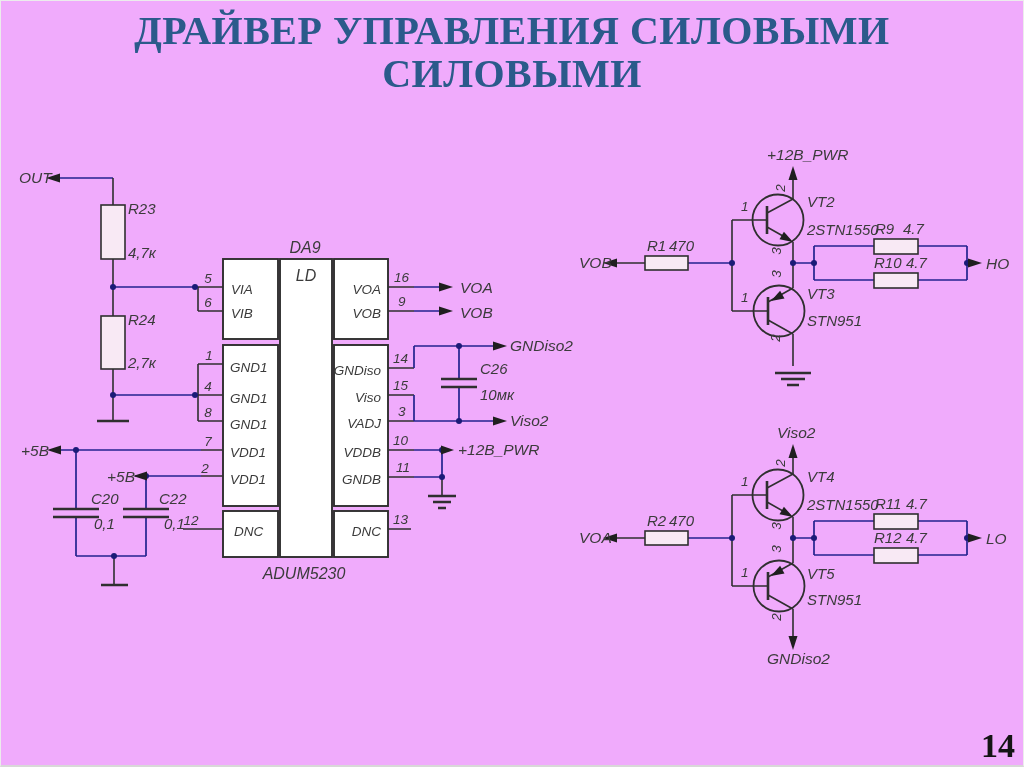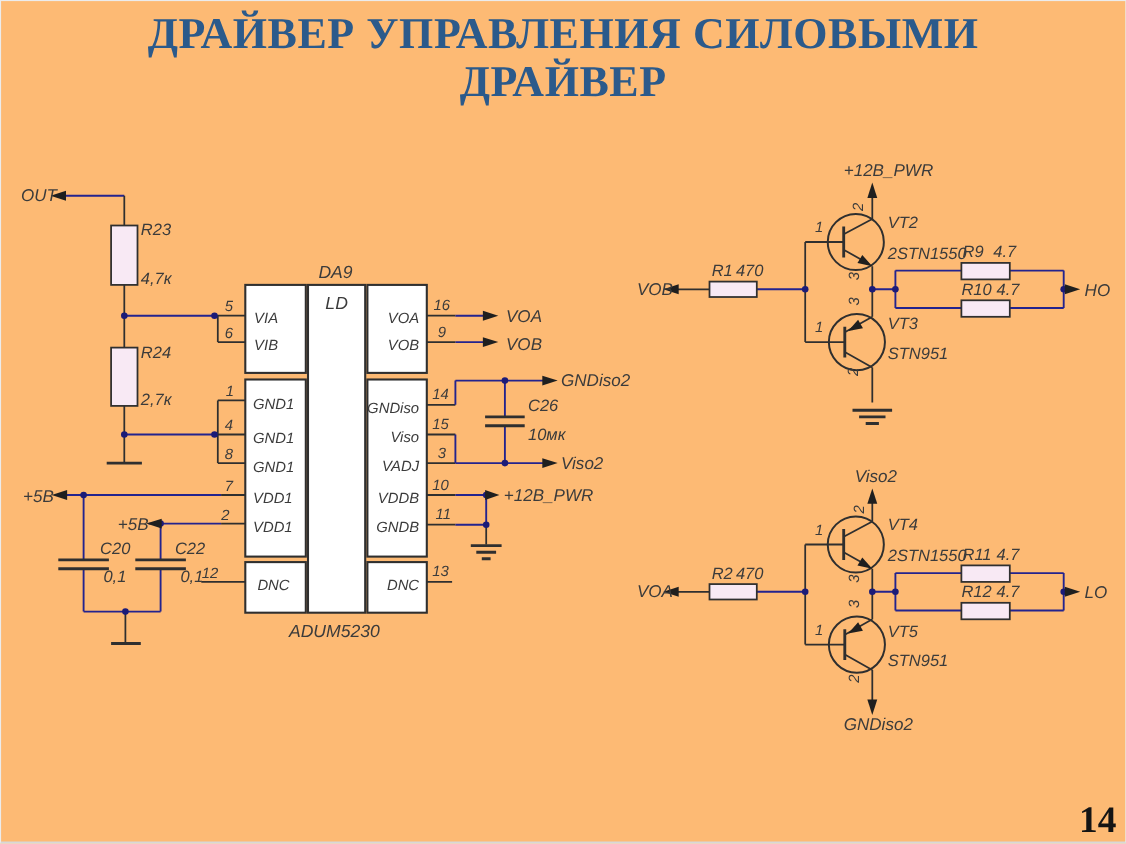--- a/index.html
+++ b/index.html
@@ -1,17 +1,17 @@
 <!DOCTYPE html>
 <html><head>
 <meta charset="utf-8">
 <style>
   html,body{margin:0;padding:0;background:#fff;}
   .slide{
-    position:relative;width:1024px;height:767px;background:#fdba74;
+    position:relative;width:1024px;height:767px;background:#f0abfc;
     border-left:1px solid #ececec;border-top:1px solid #ececec;
     border-right:1px solid #ececec;border-bottom:2px solid #d8d8d8;
     box-sizing:border-box;overflow:hidden;
     font-family:"Liberation Sans",sans-serif;
   }
   .title{
     position:absolute;top:8px;left:0;width:100%;
     text-align:center;color:#2b5a8b;
     font-family:"Liberation Serif",serif;font-weight:bold;
     font-size:40px;line-height:1.08;letter-spacing:.5px;
@@ -36,21 +36,21 @@
   .ah{fill:#1f1f1f;stroke:none;}
   .tr{fill:none;stroke:#2f2f2f;stroke-width:1.8;}
 </style>
 </head>
 <body>
 
 <div class="slide">
 
   <div class="title">
     <div>ДРАЙВЕР УПРАВЛЕНИЯ СИЛОВЫМИ</div>
-    <div>ДРАЙВЕР</div>
+    <div>СИЛОВЫМИ</div>
   </div>
 
   <svg width="1024" height="767" viewBox="0 0 1024 767">
 
     <g>
       <path class="wn" d="M50 177 H112 M112 286 H194 M112 394 H194 M58 449 H200 M134 475 H200 M75 449 V508 M75 516 V555 M145 475 V508 M145 516 V555 M75 555 H145"></path>
       <path class="wk" d="M112 177 V204 M112 258 V315 M112 368 V420 M194 286 H222 M197 286 V310 M197 310 H222 M197 363 H222 M197 363 V420 M197 420 H222 M194 394 H222 M200 449 H222 M200 475 H222 M113 555 V583 M182 528 H222"></path>
       <path class="wt" d="M96 420 H128 M100 584 H127 M52 508 H98 M52 516 H98 M122 508 H168 M122 516 H168"></path>
       <g>
         <circle class="dot" cx="112" cy="286" r="3"></circle>

